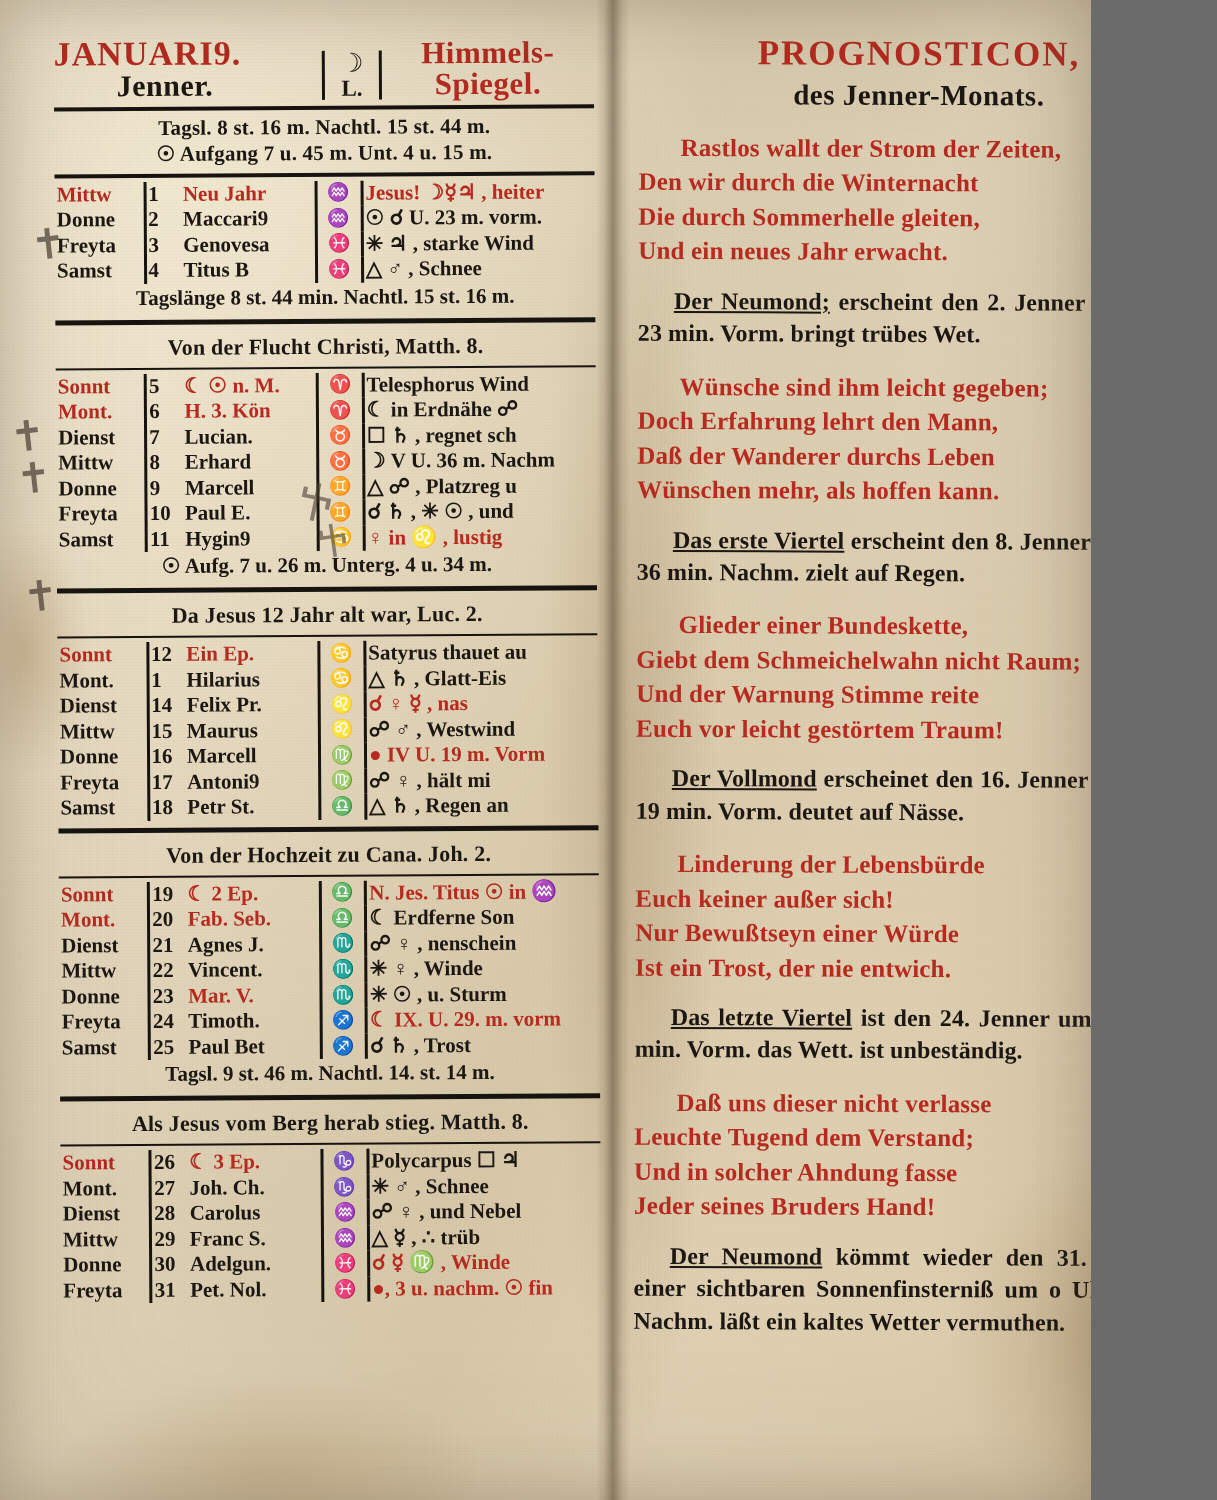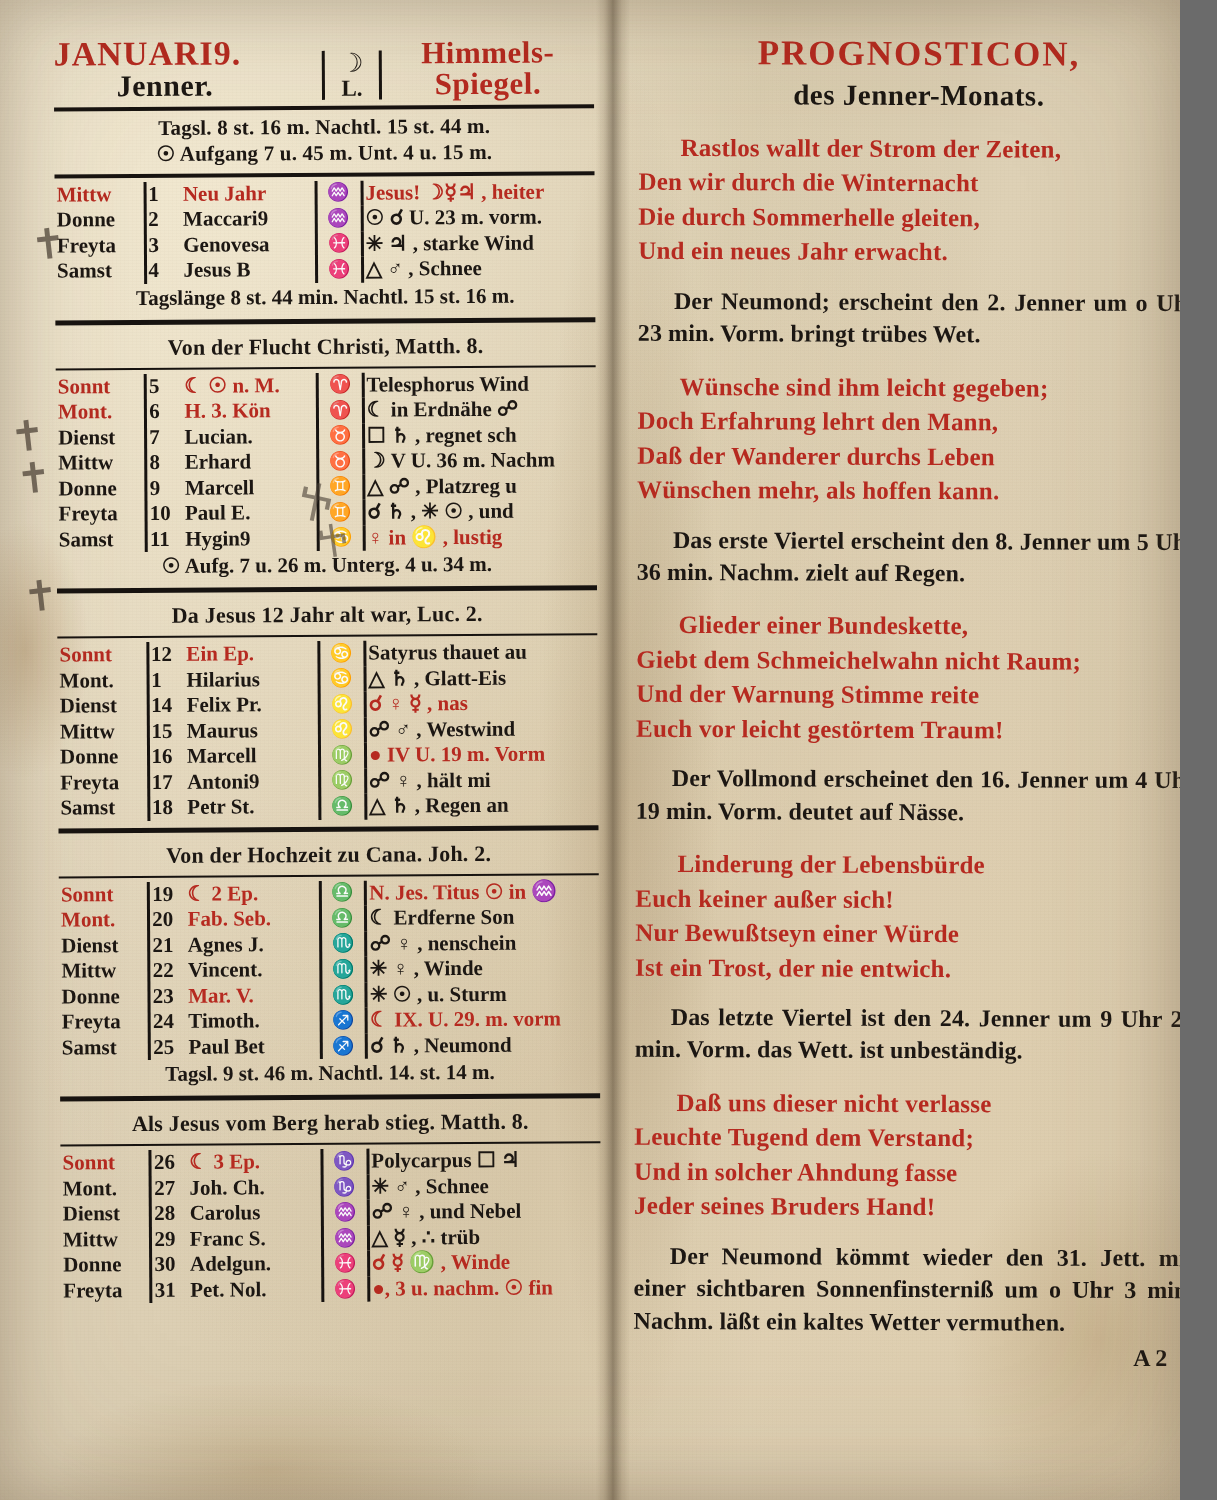--- a/index.html
+++ b/index.html
@@ -2,21 +2,21 @@
 <html><head>
 <meta charset="utf-8">
 <style>
   html, body {
     margin: 0;
     padding: 0;
     background: #6b6b6b;
   }
   .page {
     position: relative;
-    width: 1180px;
+    width: 1091px;
     height: 1500px;
     overflow: hidden;
     background: #d8ccb4;
     font-family: "Liberation Serif", serif;
   }
   
   .paper-base {
     position: absolute;
     inset: 0;
     background:
@@ -205,21 +205,21 @@
   .verse div:first-child { text-indent: 42px; }
   .para {
     color: #1c1713;
     font-weight: bold;
     font-size: 24px;
     line-height: 1.35;
     margin: 16px 0 6px 0;
     text-align: justify;
     letter-spacing: .1px;
   }
-  .para .lead { padding-left: 36px; }
+  .para .lead { padding-left: 36px; text-decoration: underline; }
   .sig {
     text-align: right;
     font-weight: bold;
     font-size: 24px;
     color: #1c1713;
     padding-right: 26px;
   }
   
   .pencil {
     position: absolute;
@@ -294,21 +294,21 @@
           <tr>
             <td class="c-dow blk">Freyta</td>
             <td class="c-num vline-l">3</td>
             <td class="c-saint vline-r">Genovesa</td>
             <td class="c-sign">♓</td>
             <td class="c-aspect vline-l">✳ ♃ , starke Wind</td>
           </tr>
           <tr>
             <td class="c-dow blk">Samst</td>
             <td class="c-num vline-l">4</td>
-            <td class="c-saint vline-r">Jesus B</td>
+            <td class="c-saint vline-r">Titus B</td>
             <td class="c-sign">♓</td>
             <td class="c-aspect vline-l">△ ♂ ,        Schnee</td>
           </tr>
         </tbody>
       </table>
 
       <div class="risetext">Tagslänge 8 st. 44 min.      Nachtl. 15 st. 16 m.</div>
 
       <hr class="blockrule">
 
@@ -477,21 +477,21 @@
             <td class="c-num vline-l">24</td>
             <td class="c-saint vline-r">Timoth.</td>
             <td class="c-sign">♐</td>
             <td class="c-aspect vline-l red">☾ IX. U. 29. m. vorm</td>
           </tr>
           <tr>
             <td class="c-dow blk">Samst</td>
             <td class="c-num vline-l">25</td>
             <td class="c-saint vline-r">Paul Bet</td>
             <td class="c-sign">♐</td>
-            <td class="c-aspect vline-l">☌ ♄ ,      Neumond</td>
+            <td class="c-aspect vline-l">☌ ♄ ,      Trost</td>
           </tr>
         </tbody>
       </table>
 
       <div class="risetext">Tagsl. 9 st. 46 m.        Nachtl. 14. st. 14 m.</div>
 
       <hr class="blockrule">
 
       <div class="gospel">Als Jesus vom Berg herab stieg. Matth. 8.</div>
       <hr class="rule-thin">

